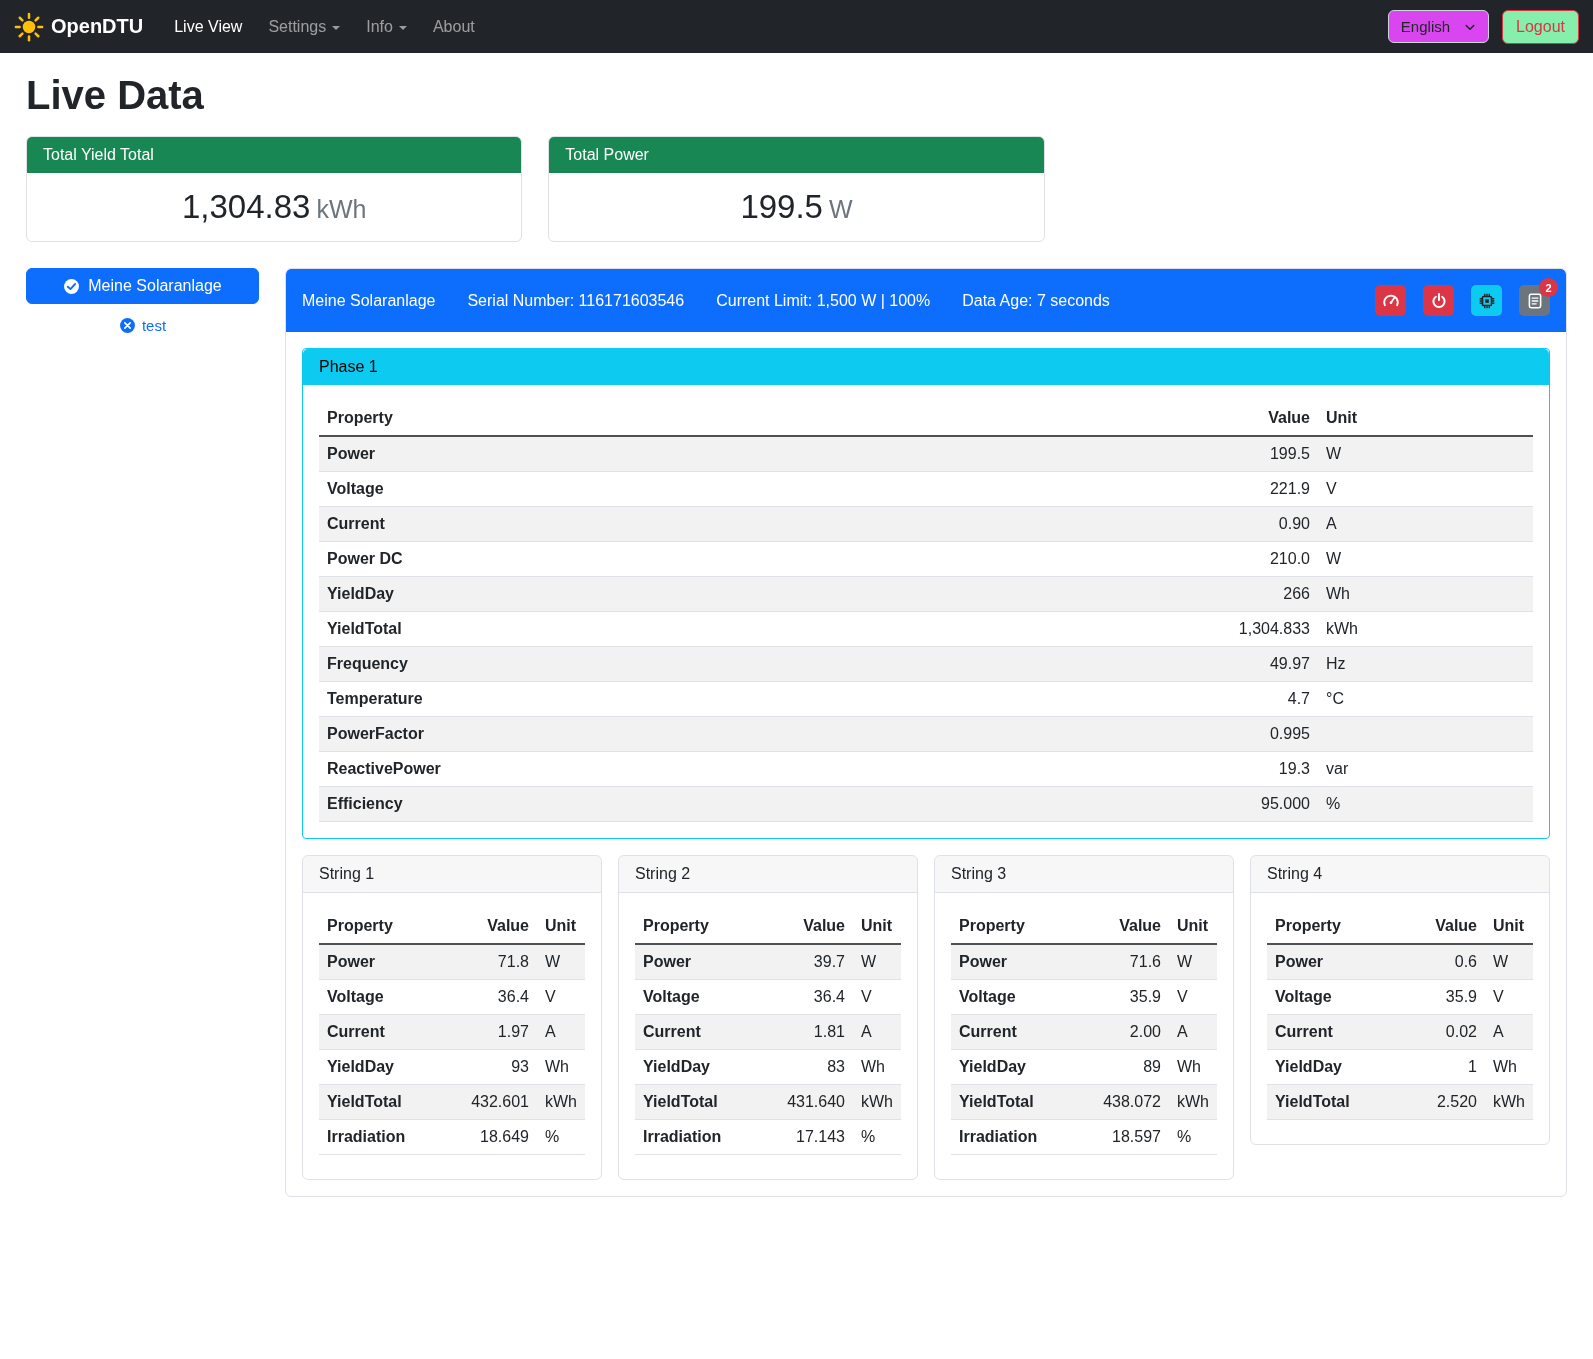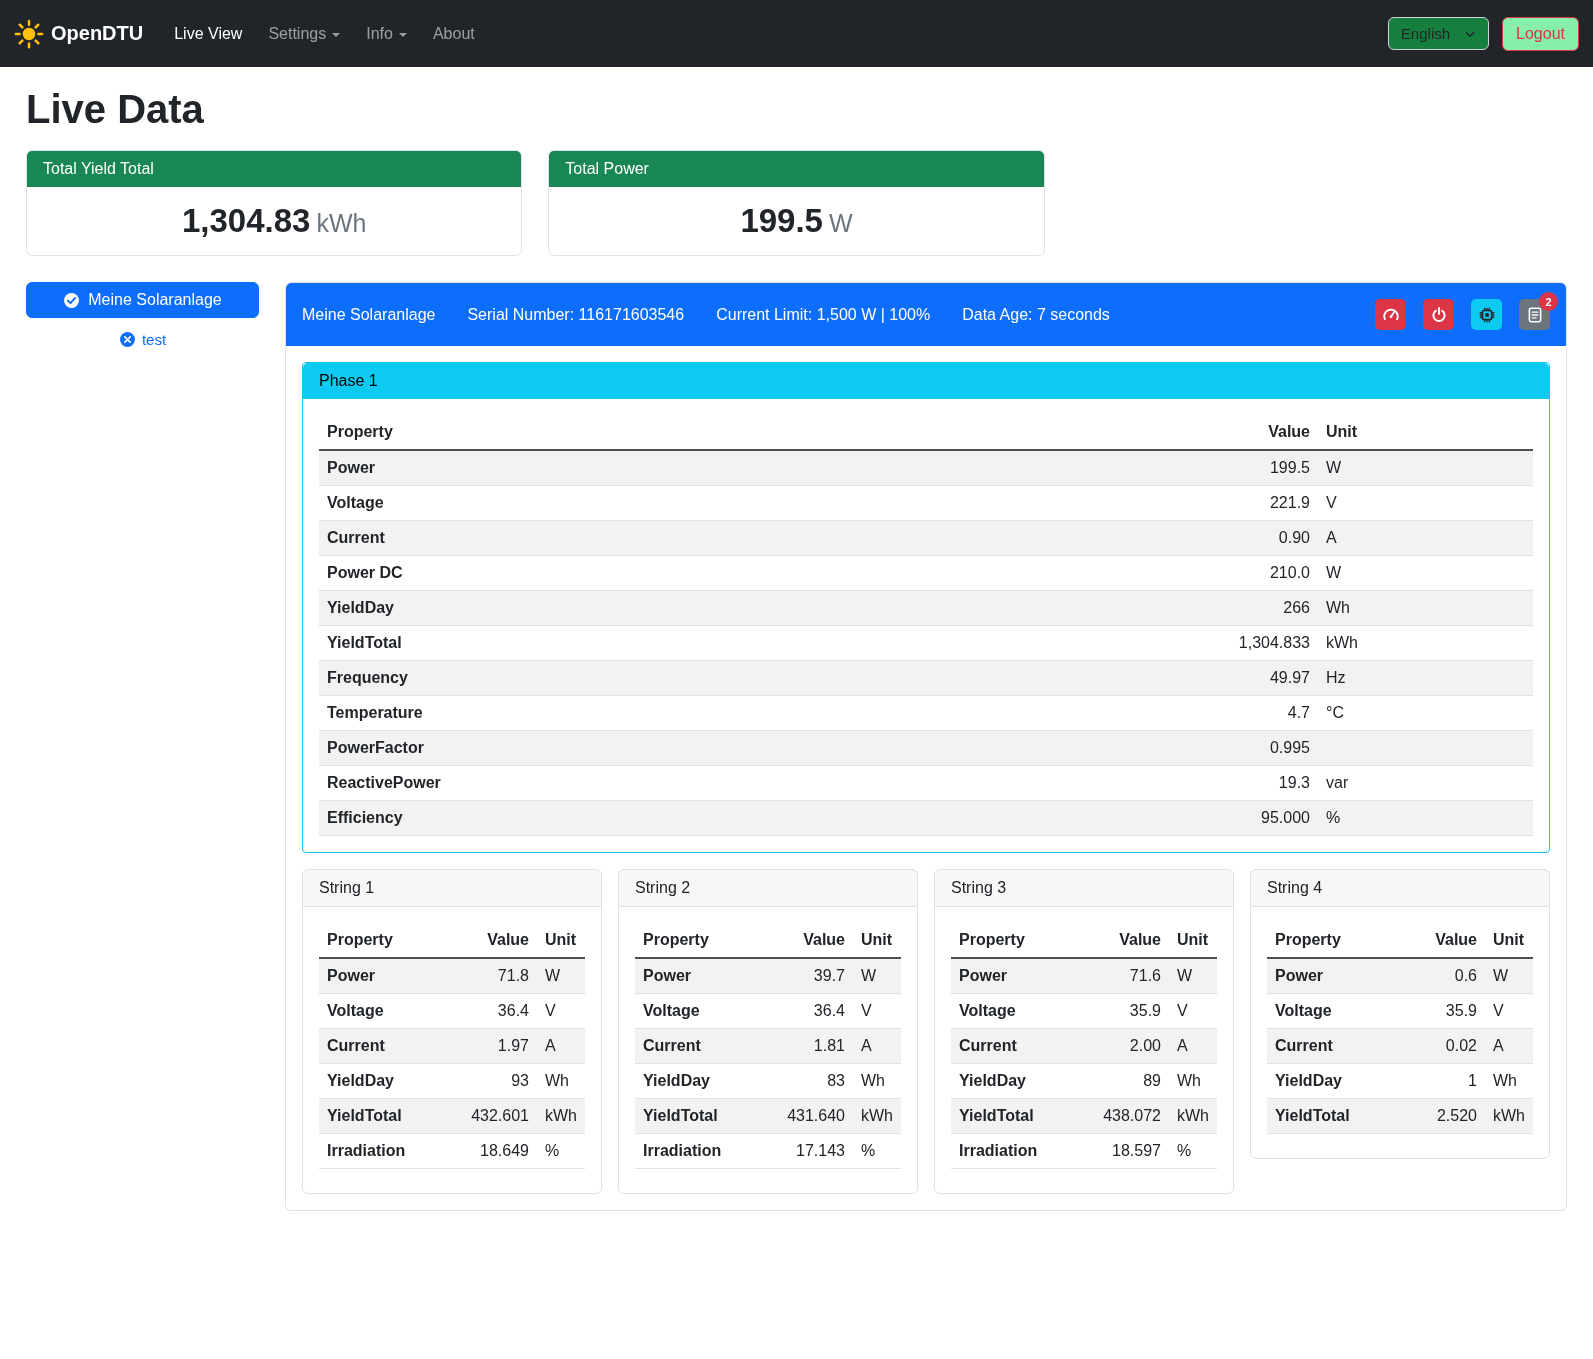--- a/index.html
+++ b/index.html
@@ -6,37 +6,37 @@
     --primary:#0d6efd; --success:#198754; --info:#0dcaf0; --danger:#dc3545;
     --secondary:#6c757d; --navbar-bg:#212529; --stripe:#f2f2f2; --border:#dee2e6;
     --text:#212529; --muted:#6c757d;
   }
   *{margin:0;padding:0;box-sizing:border-box;}
   body{
     font-family:"Liberation Sans", sans-serif;
     color:var(--text); background:#fff; width:1593px; min-height:1359px;
   }
   
-  .navbar{background:var(--navbar-bg);height:67px;display:flex;align-items:center;padding:0 14px;}
+  .navbar{background:var(--navbar-bg);height:53px;display:flex;align-items:center;padding:0 14px;}
   .brand{display:flex;align-items:center;gap:7px;color:#fff;font-size:20px;font-weight:700;margin-right:22px;cursor:pointer;}
   .nav-links{display:flex;align-items:center;}
   .nav-link{color:rgba(255,255,255,.55);font-size:16px;padding:8px 9px;margin-right:8px;display:flex;align-items:center;gap:6px;cursor:pointer;white-space:nowrap;}
   .nav-link.active{color:#fff;}
   .caret{width:0;height:0;border-left:4px solid transparent;border-right:4px solid transparent;border-top:4px solid currentColor;margin-top:2px;}
   .nav-right{margin-left:auto;display:flex;gap:13px;align-items:center;}
-  .lang-select{background:#15803d;border:1px solid #ced4da;border-radius:6px;padding:7px 12px;font-size:15px;color:var(--text);display:flex;align-items:center;gap:14px;cursor:pointer;}
+  .lang-select{background:#d946ef;border:1px solid #ced4da;border-radius:6px;padding:7px 12px;font-size:15px;color:var(--text);display:flex;align-items:center;gap:14px;cursor:pointer;}
   .logout-btn{background:#86efac;border:1px solid var(--danger);color:var(--danger);border-radius:6px;padding:7px 13px;font-size:16px;cursor:pointer;font-family:inherit;}
   
   main{padding:20px 26px 30px;}
   h1{font-size:40px;font-weight:700;margin:0 0 18px;}
   .summary-row{display:grid;grid-template-columns:repeat(3,1fr);gap:26px;}
   .card{border:1px solid var(--border);border-radius:6px;background:#fff;overflow:hidden;}
   .summary-header{background:var(--success);color:#fff;padding:9px 16px;font-size:16px;}
   .summary-body{padding:15px 16px;text-align:center;}
-  .summary-value{font-size:33px;font-weight:700;color:var(--text);}
+  .summary-value{font-size:33px;font-weight:400;color:var(--text);}
   .summary-unit{font-size:25px;font-weight:500;color:var(--muted);margin-left:6px;}
   
   .content-row{display:flex;gap:26px;margin-top:26px;align-items:flex-start;}
   .sidebar{width:233px;flex-shrink:0;}
   .inverter-btn{width:100%;background:var(--primary);border:1px solid var(--primary);color:#fff;border-radius:6px;padding:8px 12px;font-size:16px;display:flex;align-items:center;justify-content:center;gap:8px;cursor:pointer;font-family:inherit;}
   .test-link{display:flex;align-items:center;justify-content:center;gap:6px;color:var(--primary);font-size:15px;margin-top:13px;cursor:pointer;}
   .main-panel{flex:1;}
   .inverter-header{background:var(--primary);color:#fff;padding:16px;display:flex;align-items:center;gap:32px;font-size:16px;border-radius:5px 5px 0 0;}
   .header-actions{margin-left:auto;display:flex;gap:17px;align-items:center;}
   .icon-btn{width:31px;height:31px;border-radius:5px;border:none;display:flex;align-items:center;justify-content:center;position:relative;cursor:pointer;}

